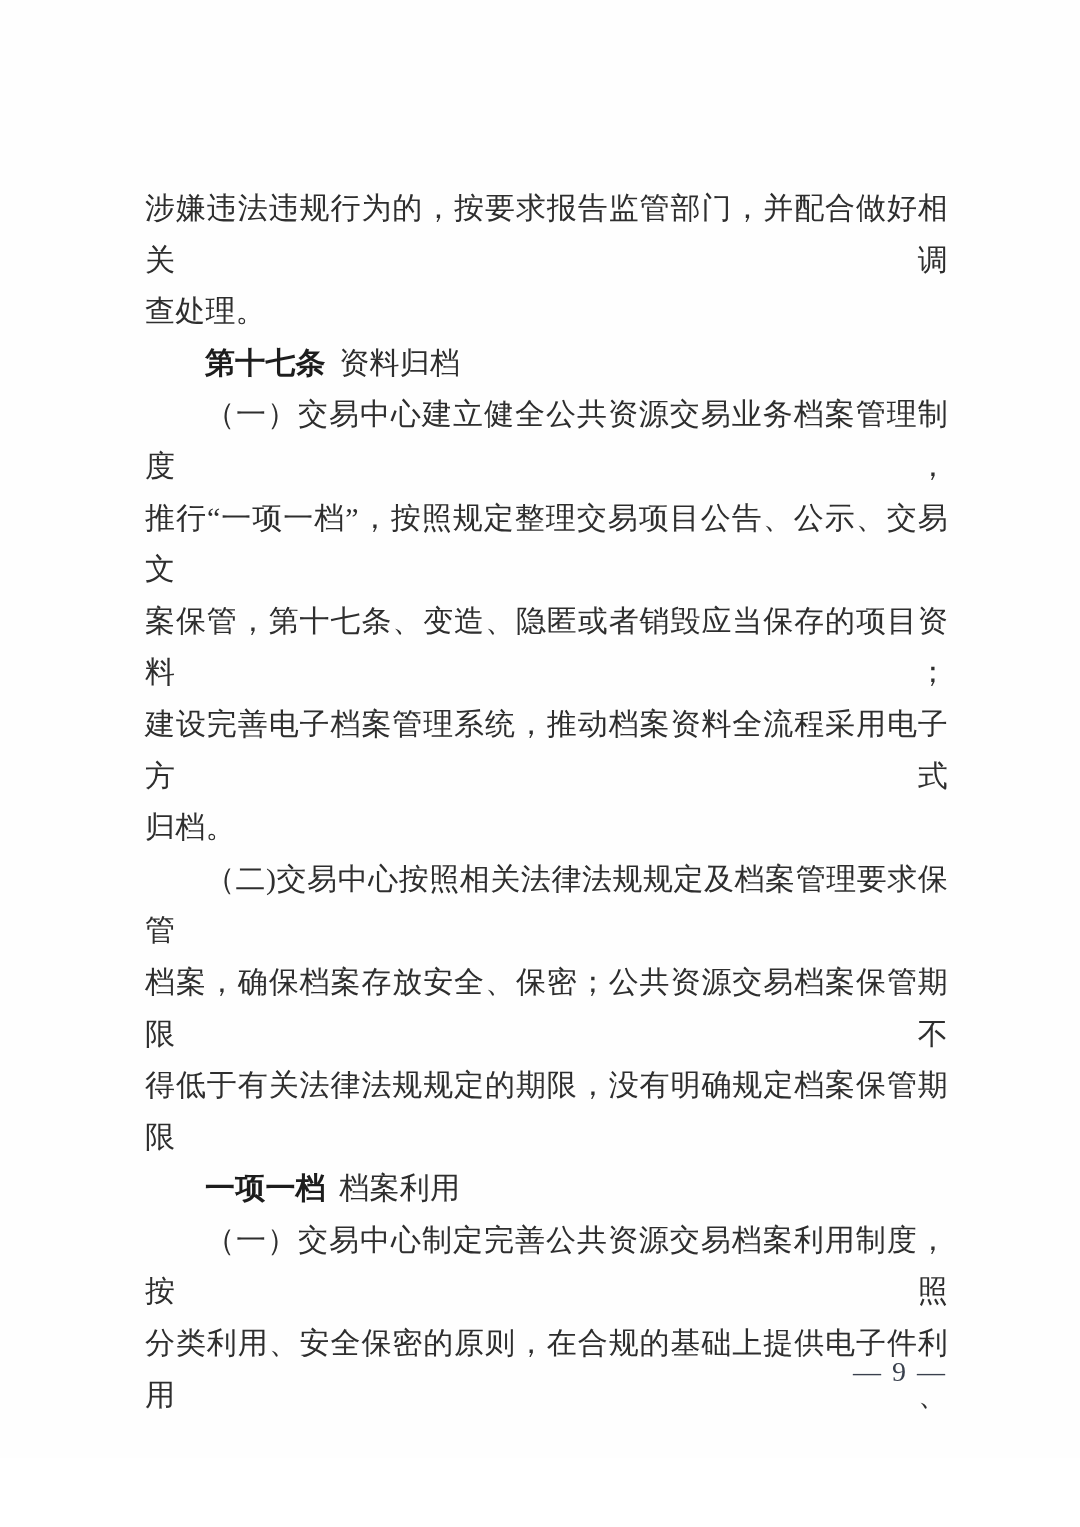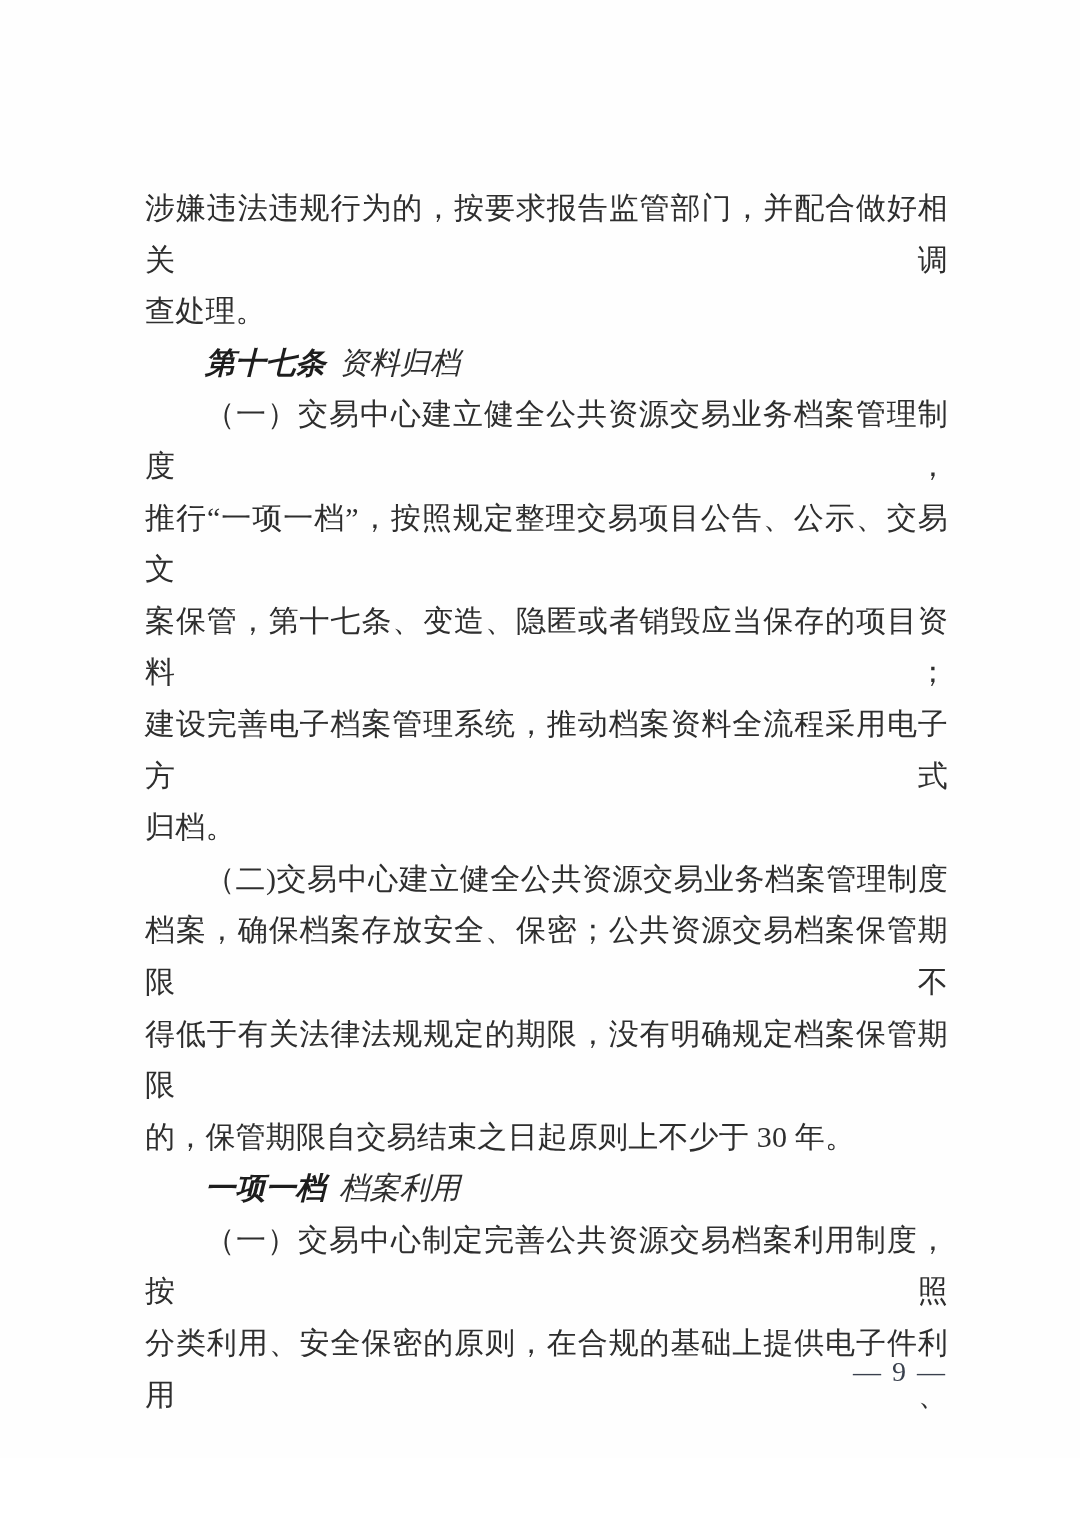--- a/index.html
+++ b/index.html
@@ -34,21 +34,20 @@
     text-align: center;
     text-align-last: left;
   }
   .ln.ind {
     text-indent: 2em;
   }
   .heading {
     text-indent: 2em;
     text-align: center;
     text-align-last: left;
-    font-style: italic;
   }
   .heading .article-no {
     font-weight: 700;
     font-family: "Liberation Sans", sans-serif;
     color: #1d1d1d;
   }
   .heading .article-title {
     margin-left: 0.45em;
     color: #2e2e2e;
   }
@@ -72,24 +71,23 @@
     <div class="ln end">查处理。</div>
 
     <div class="heading"><span class="article-no">第十七条</span><span class="article-title">资料归档</span></div>
 
     <div class="ln ind">（一）交易中心建立健全公共资源交易业务档案管理制度，</div>
     <div class="ln">推行“一项一档”，按照规定整理交易项目公告、公示、交易文</div>
     <div class="ln">案保管，第十七条、变造、隐匿或者销毁应当保存的项目资料；</div>
     <div class="ln">建设完善电子档案管理系统，推动档案资料全流程采用电子方式</div>
     <div class="ln end">归档。</div>
 
-    <div class="ln ind">（二)交易中心建立健全公共资源交易业务档案管理制度</div>
+    <div class="ln ind">（二)交易中心按照相关法律法规规定及档案管理要求保管</div>
     <div class="ln">档案，确保档案存放安全、保密；公共资源交易档案保管期限不</div>
     <div class="ln">得低于有关法律法规规定的期限，没有明确规定档案保管期限</div>
-    <div class="ln end">的，保管期限自交易结束之日起原则上不少于 30 年。</div>
 
     <div class="heading"><span class="article-no">一项一档</span><span class="article-title">档案利用</span></div>
 
     <div class="ln ind">（一）交易中心制定完善公共资源交易档案利用制度，按照</div>
     <div class="ln">分类利用、安全保密的原则，在合规的基础上提供电子件利用、</div>
 
   </div>
 
   <div class="pageno">— 9 —</div>
 </div>

